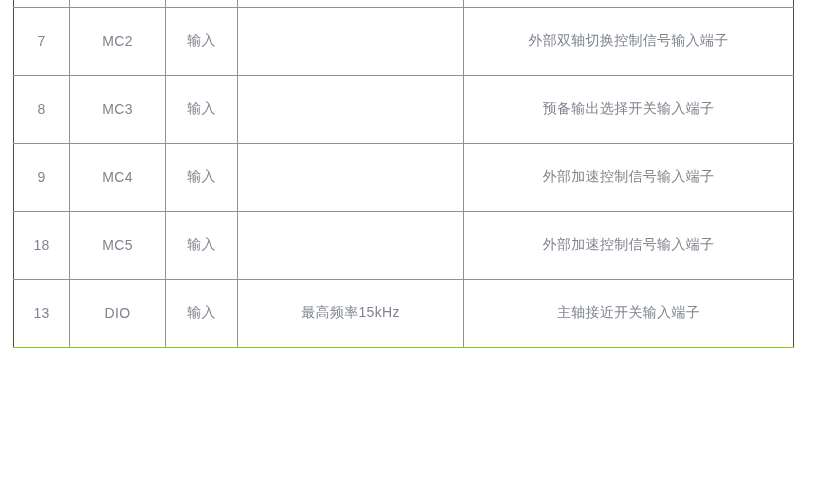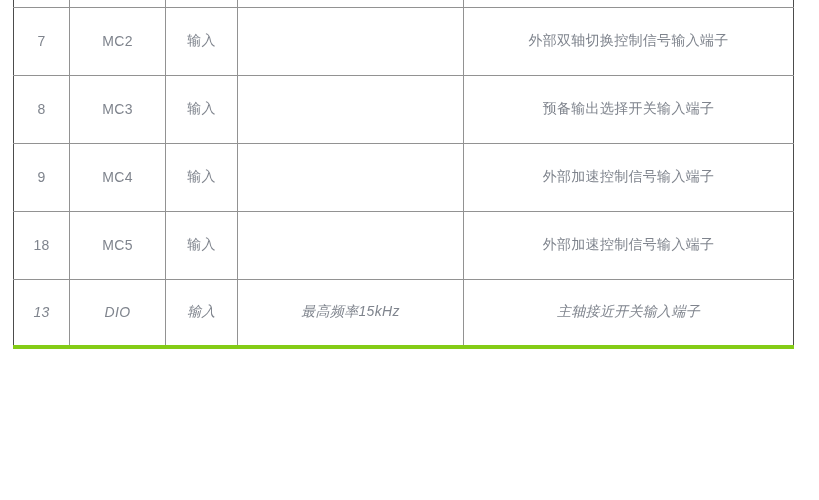--- a/index.html
+++ b/index.html
@@ -30,21 +30,21 @@
     vertical-align: middle;
     font-size: 14px;
     color: #7f848d;
     letter-spacing: 0.3px;
     overflow: hidden;
     white-space: nowrap;
   }
   
   table.spec-table td:first-child  { border-left: 1px solid #4c4c4c; }
   table.spec-table td:last-child   { border-right: 1px solid #4c4c4c; }
-  table.spec-table tr:last-child td { border-bottom: 4px solid #84cc16; font-style: italic; }
+  table.spec-table tr:last-child td { border-bottom: 1px solid #84cc16; }
   
   tr.partial-row    { height: 7px; }
   tr.partial-row td { border-top: none; }
   tr.data-row       { height: 68px; }
 </style>
 </head>
 <body>
 
 <div class="page">
   <table class="spec-table">

